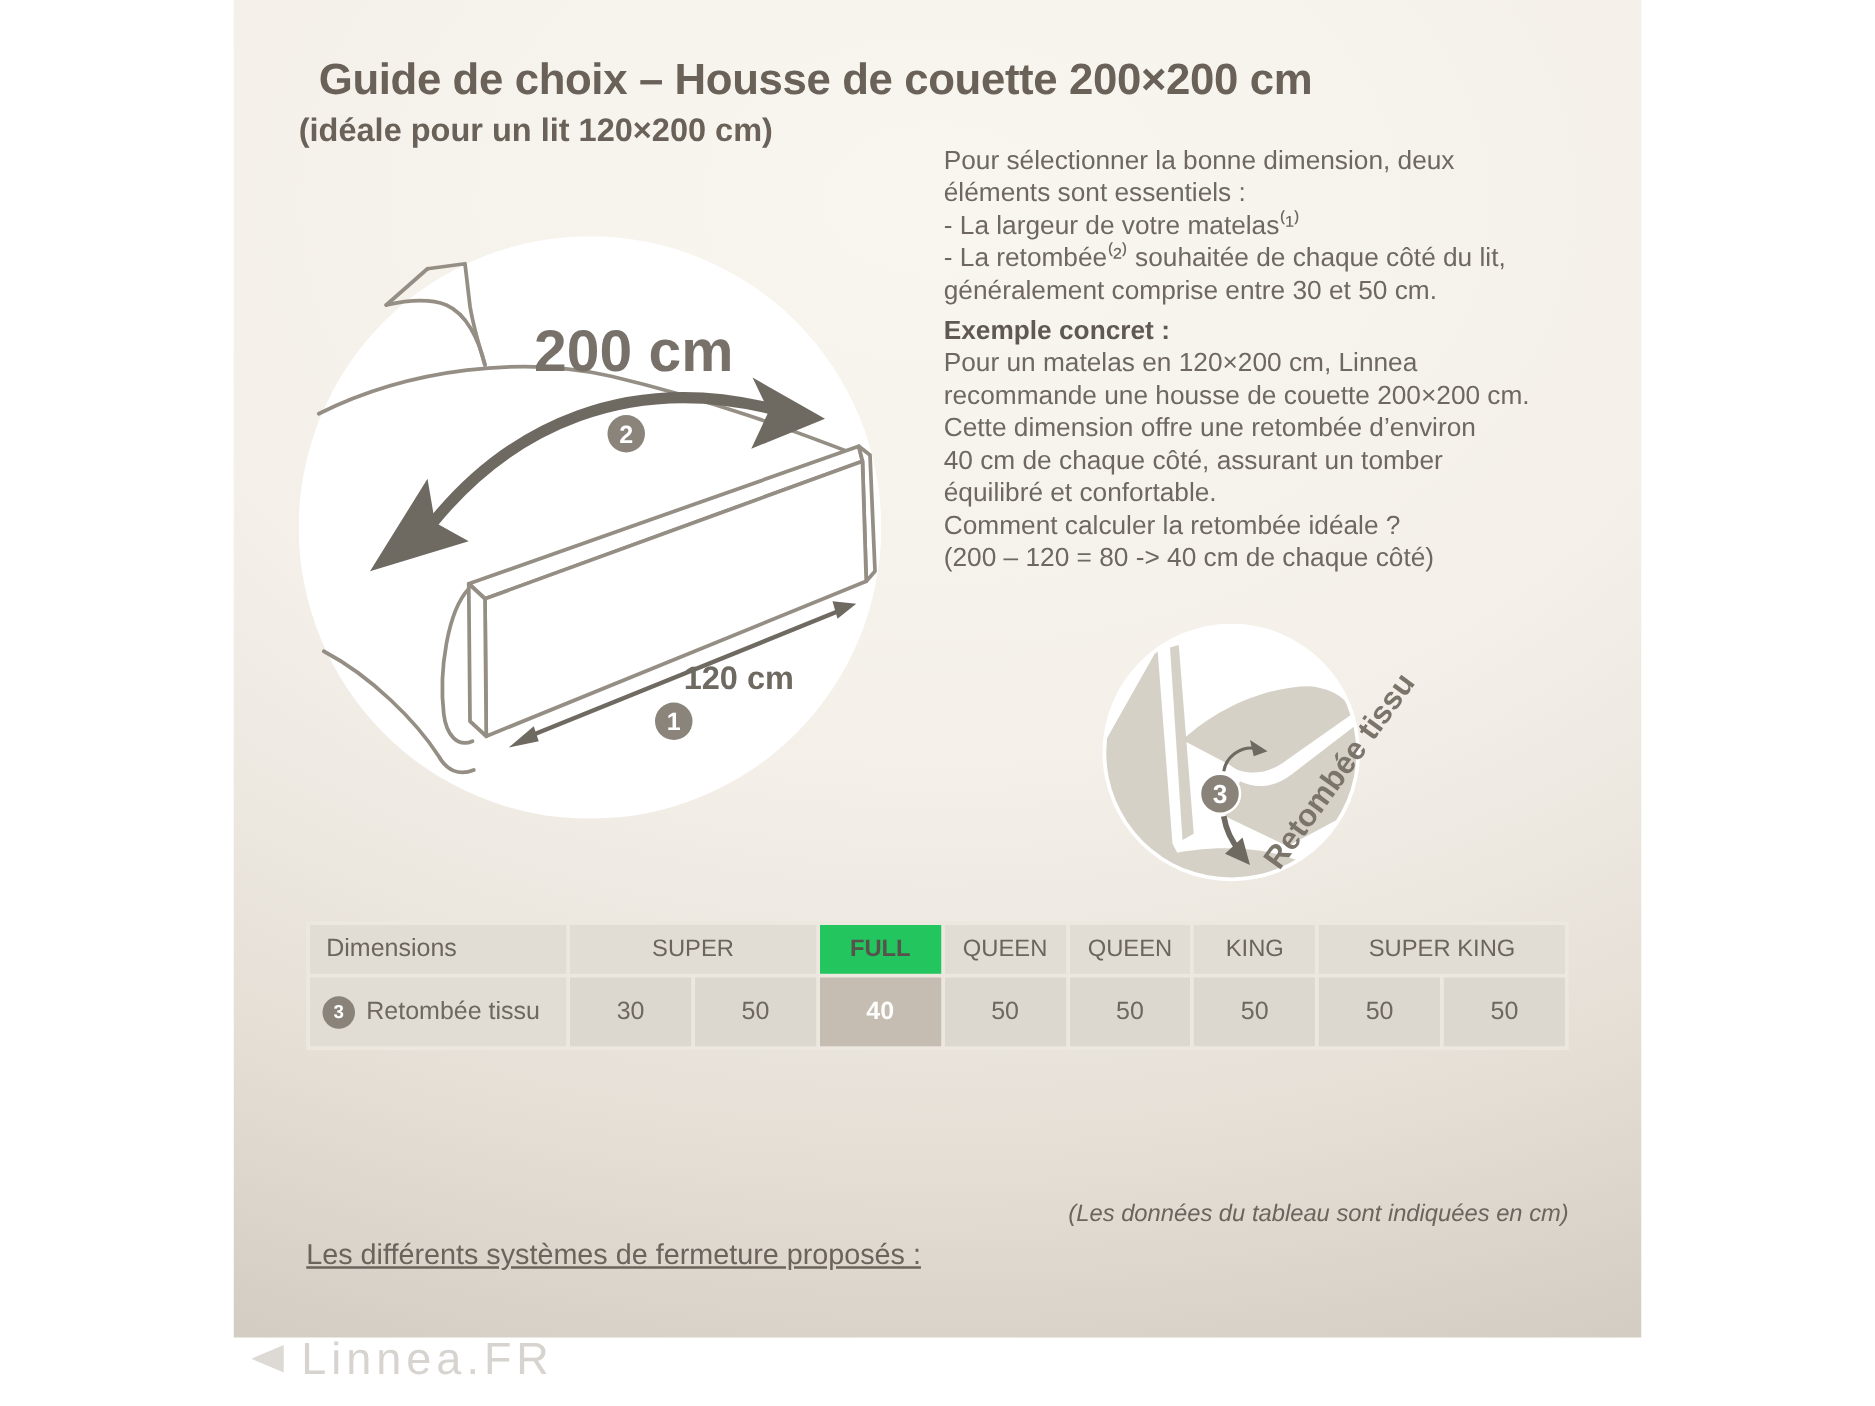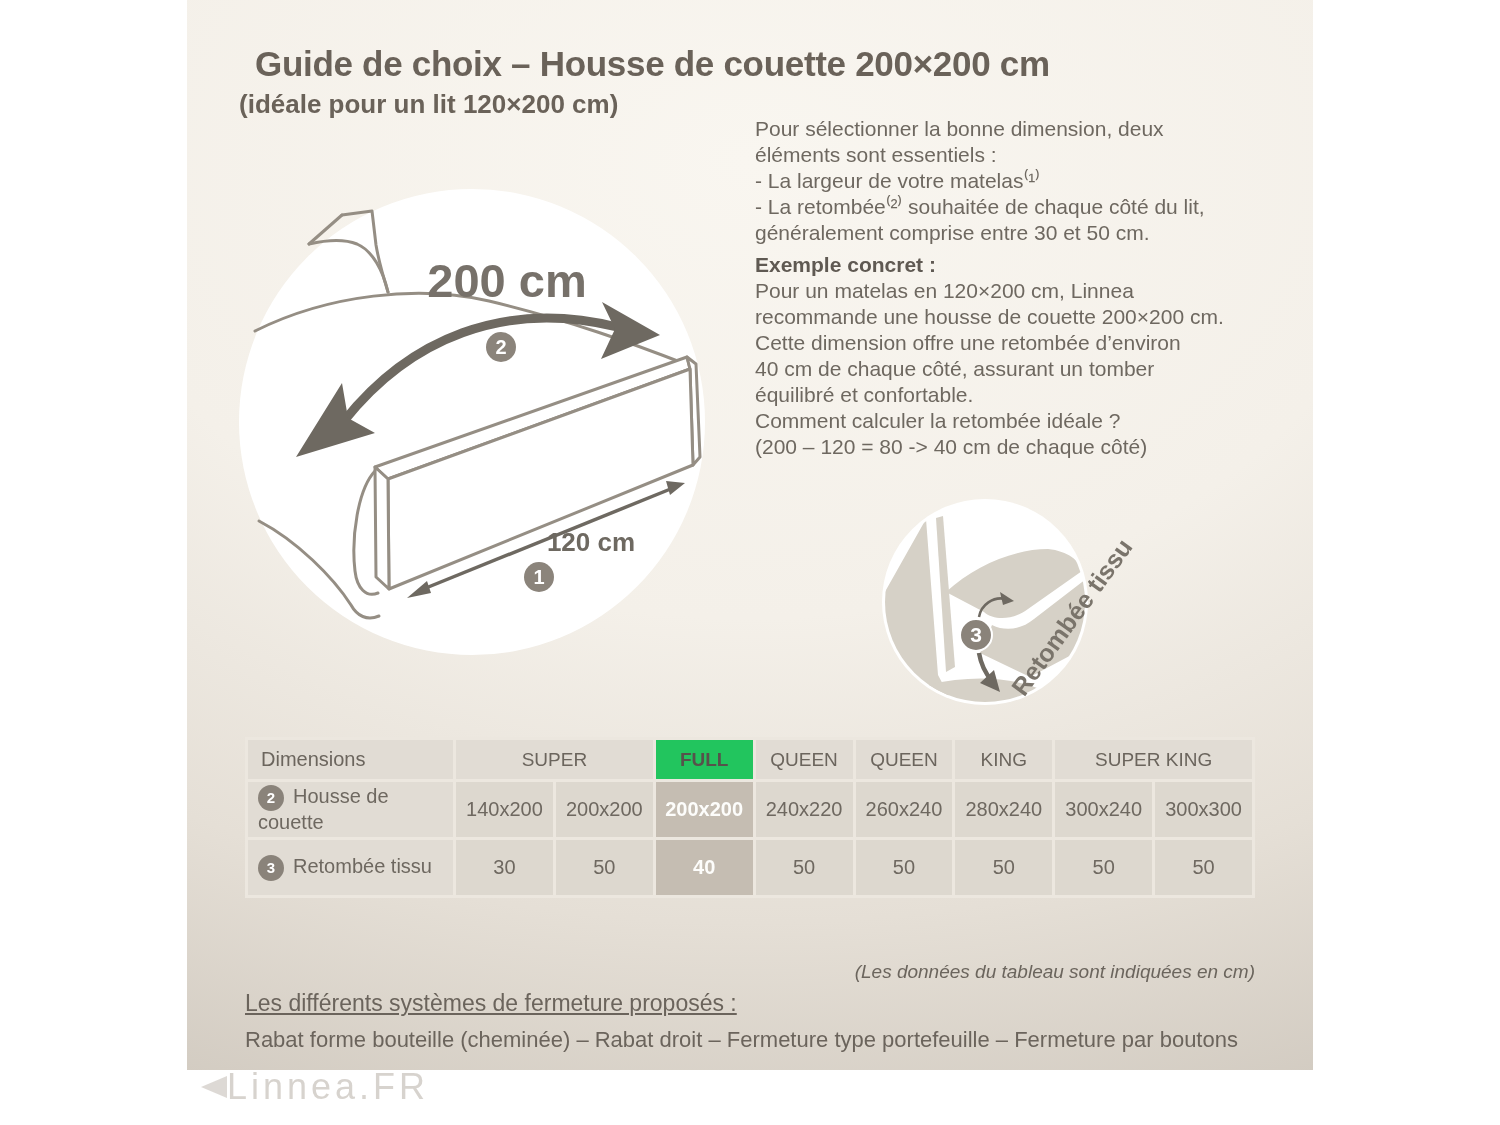--- a/index.html
+++ b/index.html
@@ -28,21 +28,21 @@
   .dim-table td{height:53px;text-align:center;font-size:20px;color:#6e6860;background:#ddd8cf;}
   .dim-table td.label{text-align:left;background:#e1dcd4;padding-left:10px;}
   .dim-table td.hl{background:#c5bdb2;color:#fdfdfb;font-weight:bold;}
   .row-badge{display:inline-block;width:26px;height:26px;border-radius:50%;background:#8a837a;
              color:#ffffff;font-size:15px;font-weight:bold;line-height:26px;text-align:center;
              vertical-align:middle;margin-right:9px;}
   .table-note{left:58px;top:961px;width:1010px;text-align:right;font-style:italic;
               font-size:19px;color:#6b655d;}
   .closures-head{left:58px;top:990px;font-size:23px;color:#6b645c;text-decoration:underline;}
   .closures-line{left:58px;top:1027px;font-size:22px;color:#6b645c;}
-  .watermark{left:14px;top:1066px;display:flex;align-items:center;
+  .watermark{left:14px;top:1066px;display:flex;align-items:center;gap:14px;
              color:rgba(122,110,94,0.30);}
   .wm-text{font-size:36px;letter-spacing:4px;}
   .wm-icon{width:0;height:0;border-top:11px solid transparent;border-bottom:11px solid transparent;
            border-right:26px solid rgba(122,110,94,0.26);display:inline-block;}
 </style>
 </head>
 <body>
 
 <div class="stage">
   <div class="content">
@@ -155,51 +155,37 @@
         <th class="first">Dimensions</th>
         <th colspan="2">SUPER</th>
         <th class="hl-head">FULL</th>
         <th>QUEEN</th>
         <th>QUEEN</th>
         <th>KING</th>
         <th colspan="2">SUPER KING</th>
       </tr>
       <tr>
         <td class="label">
-          <span class="row-badge">2</span><span>Housse de couette</span>
-        </td>
-        <td>140x200</td>
-        <td>200x200</td>
-        <td class="hl">200x200</td>
-        <td>240x220</td>
-        <td>260x240</td>
-        <td>280x240</td>
-        <td>300x240</td>
-        <td>300x300</td>
-      </tr>
-      <tr>
-        <td class="label">
           <span class="row-badge">3</span><span>Retombée tissu</span>
         </td>
         <td>30</td>
         <td>50</td>
         <td class="hl">40</td>
         <td>50</td>
         <td>50</td>
         <td>50</td>
         <td>50</td>
         <td>50</td>
       </tr>
     </tbody>
       </table>
 
     <div class="abs table-note">(Les données du tableau sont indiquées en cm)</div>
 
     <div class="abs closures-head">Les différents systèmes de fermeture proposés :</div>
-    <div class="abs closures-line">Rabat forme bouteille (cheminée) – Rabat droit – Fermeture type portefeuille – Fermeture par boutons</div>
 
     <div class="abs watermark">
       <span class="wm-icon"></span>
       <span class="wm-text">Linnea.FR</span>
     </div>
 
   </div>
 </div>
 
 </body></html>

